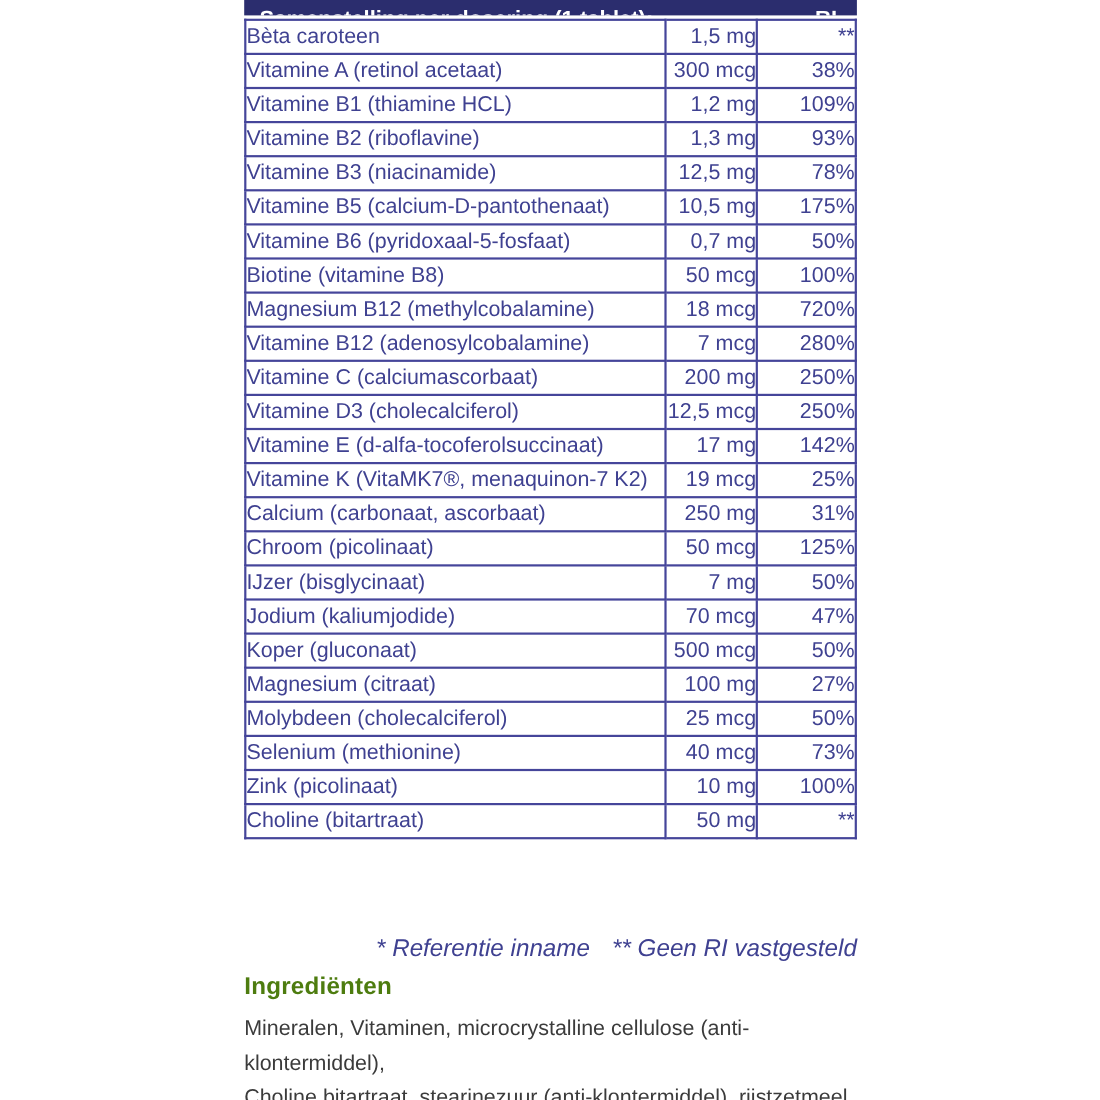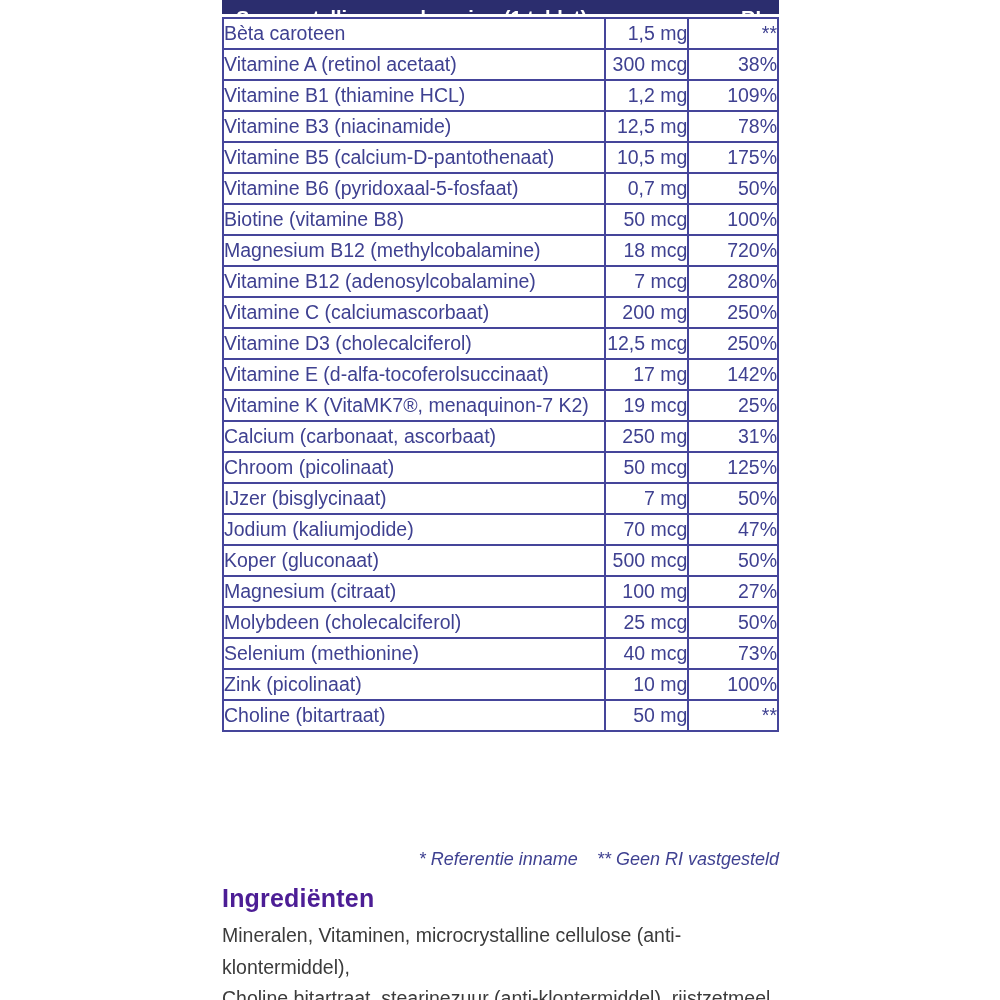--- a/index.html
+++ b/index.html
@@ -63,36 +63,36 @@
   }
   td.c-name   { width: 377px; padding-left: 13px; text-align: left; }
   td.c-amount { width: 81px;  padding-right: 6px; text-align: right; margin-left: 28px; }
   td.c-ri     { width: 87px;  padding-right: 12px; text-align: right; }
 
   
   .footnote {
     position: absolute;
     top: 849px;
     right: 221px;
-    font-size: 18px;
+    font-size: 22px;
     font-style: italic;
     color: #3f4191;
     white-space: nowrap;
   }
   .footnote span { margin-left: 14px; }
   .footnote span:first-child { margin-left: 0; }
 
   
   .ingredients-heading {
     position: absolute;
     left: 222px;
     top: 884px;
-    font-size: 25px;
+    font-size: 22px;
     font-weight: bold;
-    color: #4c1d95;
+    color: #4d7c0f;
     letter-spacing: 0.2px;
   }
   .ingredients-text {
     position: absolute;
     left: 222px;
     top: 920px;
     width: 565px;
     font-size: 19.5px;
     line-height: 31.5px;
     color: #3b3b3b;
@@ -119,20 +119,25 @@
     </tr>
         <tr>
       <td class="c-name">Vitamine A (retinol acetaat)</td>
       <td class="c-amount">300 mcg</td>
       <td class="c-ri">38%</td>
     </tr>
         <tr>
       <td class="c-name">Vitamine B1 (thiamine HCL)</td>
       <td class="c-amount">1,2 mg</td>
       <td class="c-ri">109%</td>
+    </tr>
+        <tr>
+      <td class="c-name">Vitamine B2 (riboflavine)</td>
+      <td class="c-amount">1,3 mg</td>
+      <td class="c-ri">93%</td>
     </tr>
         <tr>
       <td class="c-name">Vitamine B3 (niacinamide)</td>
       <td class="c-amount">12,5 mg</td>
       <td class="c-ri">78%</td>
     </tr>
         <tr>
       <td class="c-name">Vitamine B5 (calcium-D-pantothenaat)</td>
       <td class="c-amount">10,5 mg</td>
       <td class="c-ri">175%</td>

